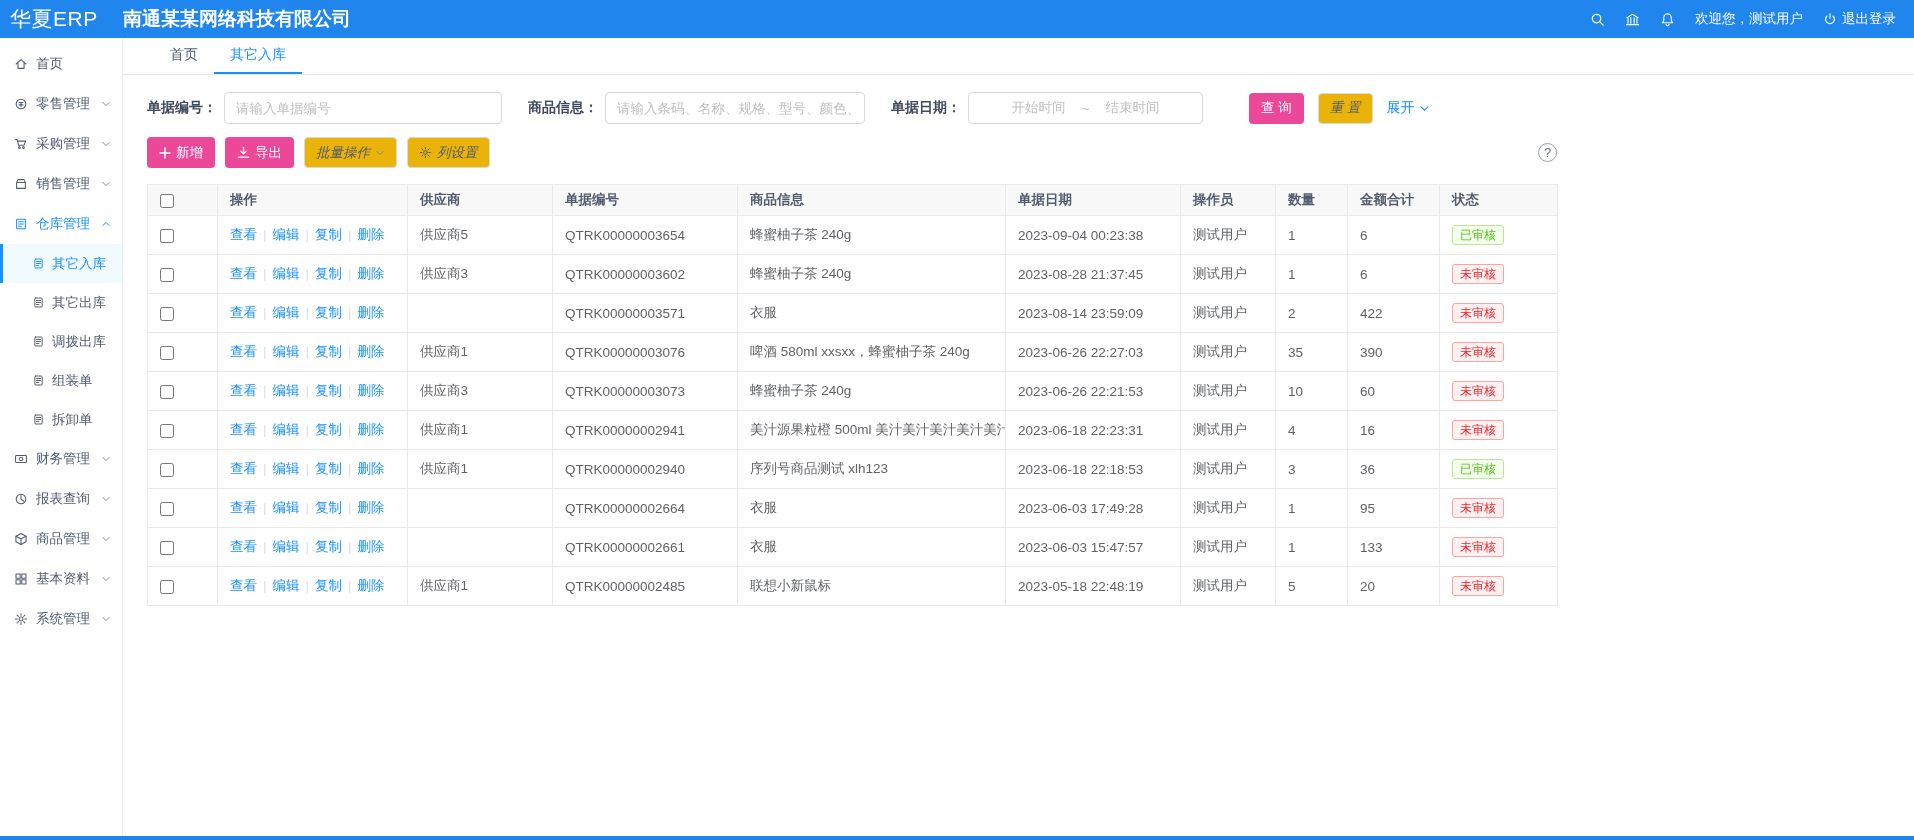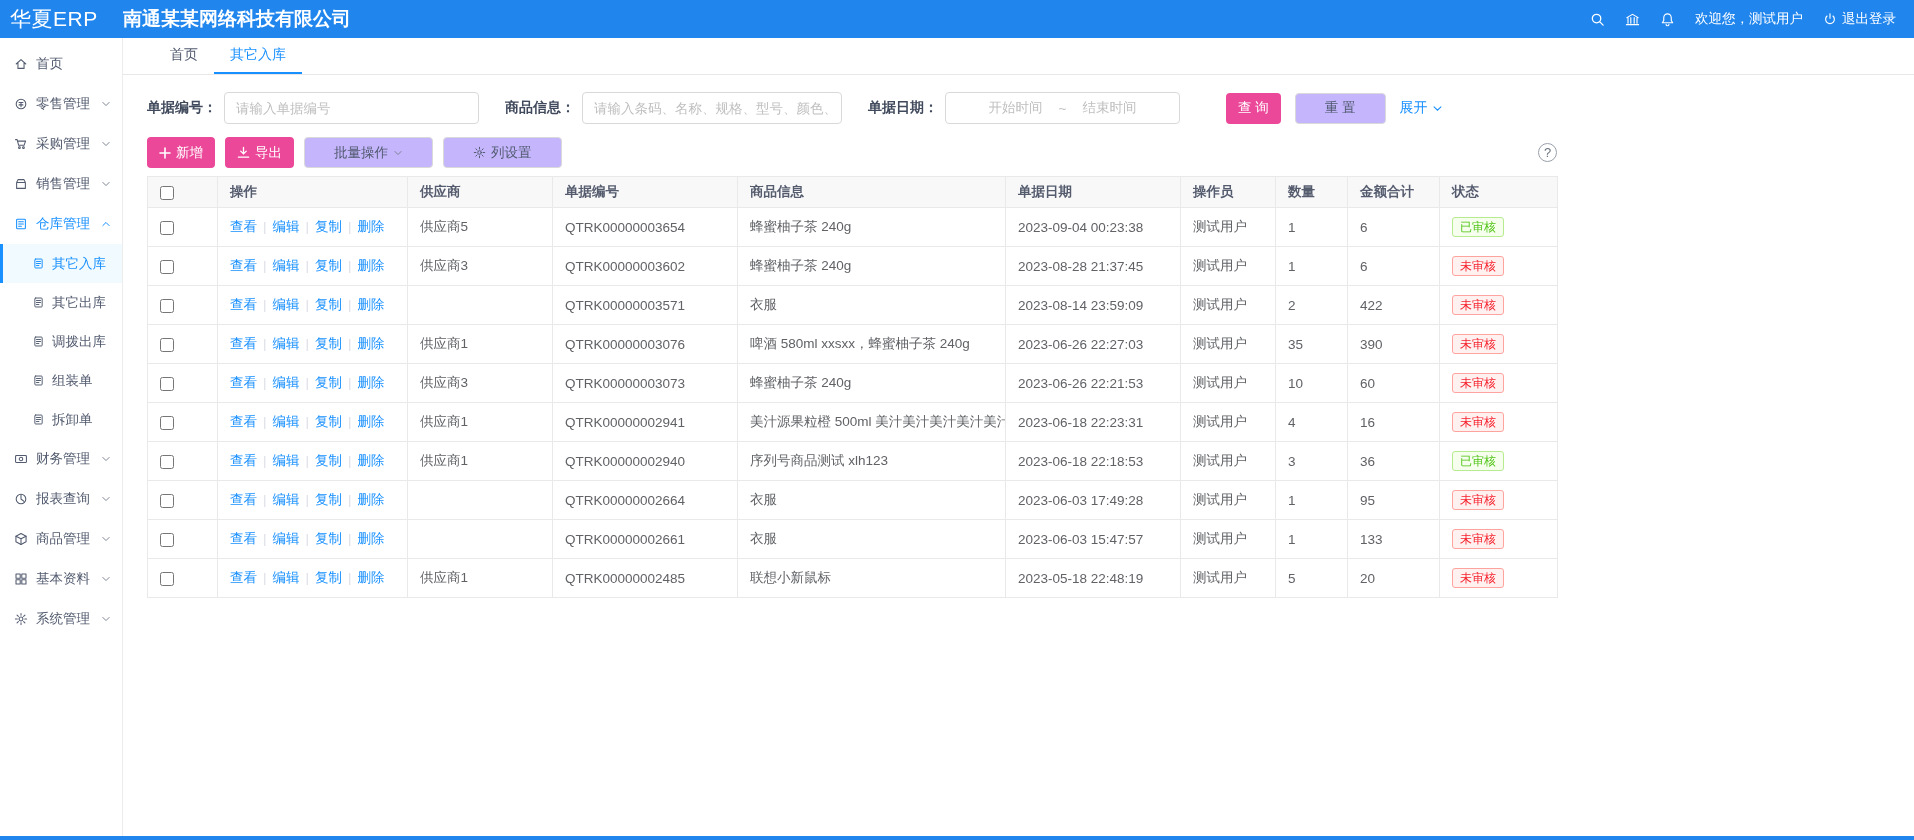--- a/index.html
+++ b/index.html
@@ -35,36 +35,36 @@
   .tab { padding: 0 16px; display: flex; align-items: center; cursor: pointer; color: #515a6e; border-bottom: 2px solid transparent; }
   .tab.active { color: #1890ff; border-bottom-color: #1890ff; }
 
   .content { width: 1458px; padding: 17px 24px 0; }
 
   
   .filter-row { display: flex; align-items: center; }
   .f-label { font-weight: bold; color: #404a5c; margin-right: 7px; white-space: nowrap; }
   .f-input { height: 32px; border: 1px solid #d9d9d9; border-radius: 4px; padding: 0 11px; font-size: 13.5px; color: #515a6e; outline: none; font-family: inherit; }
   .f-input::placeholder { color: #bfbfbf; }
-  .inp-bill { width: 255px; margin-right: 26px; }
+  .inp-bill { width: 278px; margin-right: 26px; }
   .inp-mat { width: 260px; margin-right: 26px; }
   .range { width: 235px; height: 32px; border: 1px solid #d9d9d9; border-radius: 4px; display: flex; align-items: center; justify-content: center; gap: 16px; color: #bfbfbf; font-size: 13.5px; margin-right: 46px; cursor: text; }
   .btn { height: 31px; border-radius: 4px; border: 1px solid transparent; display: inline-flex; align-items: center; justify-content: center; cursor: pointer; font-size: 13.5px; font-family: inherit; }
   .btn-primary { background: #ec4899; color: #fff; padding: 0 11px; }
-  .btn-default { background: #c4b5fd; border-color: #d9d9d9; color: #515a6e; padding: 0 29px; }
+  .btn-default { background: #eab308; border-color: #d9d9d9; color: #515a6e; padding: 0 11px; font-style: italic; }
   .filter-row .btn { margin-right: 14px; }
   .expand-link { color: #1890ff; display: inline-flex; align-items: center; gap: 4px; cursor: pointer; }
 
   
   .toolbar { display: flex; align-items: center; margin-top: 13px; }
   .toolbar .btn { margin-right: 10px; gap: 5px; }
   .help-circle { margin-left: auto; width: 19px; height: 19px; border: 1px solid #9aa0ab; border-radius: 50%; color: #6b7280; font-size: 13px; display: flex; align-items: center; justify-content: center; cursor: pointer; }
 
   
-  table.grid { width: 1410px; border-collapse: collapse; table-layout: fixed; margin-top: 8px; }
+  table.grid { width: 1410px; border-collapse: collapse; table-layout: fixed; margin-top: 16px; }
   .grid th, .grid td { border: 1px solid #e9e9e9; padding: 0 12px; font-size: 13.5px; height: 39px; text-align: left; white-space: nowrap; overflow: hidden; }
   .grid thead th { background: #f8f8f9; height: 31px; color: #555c6e; font-weight: bold; }
   .grid td { color: #606266; }
   .c-center { text-align: center; }
   .op { color: #1890ff; cursor: pointer; text-decoration: none; }
   .sep { color: #dcdfe6; margin: 0 6px; }
   .tag { display: inline-block; font-size: 12px; line-height: 18px; padding: 0 7px; border-radius: 3px; border: 1px solid; }
   .tag.approved { color: #52c41a; background: #f6ffed; border-color: #b7eb8f; }
   .tag.unapproved { color: #f5222d; background: #fff1f0; border-color: #ffa39e; }
   input[type=checkbox] { width: 14px; height: 14px; cursor: pointer; vertical-align: middle; }

